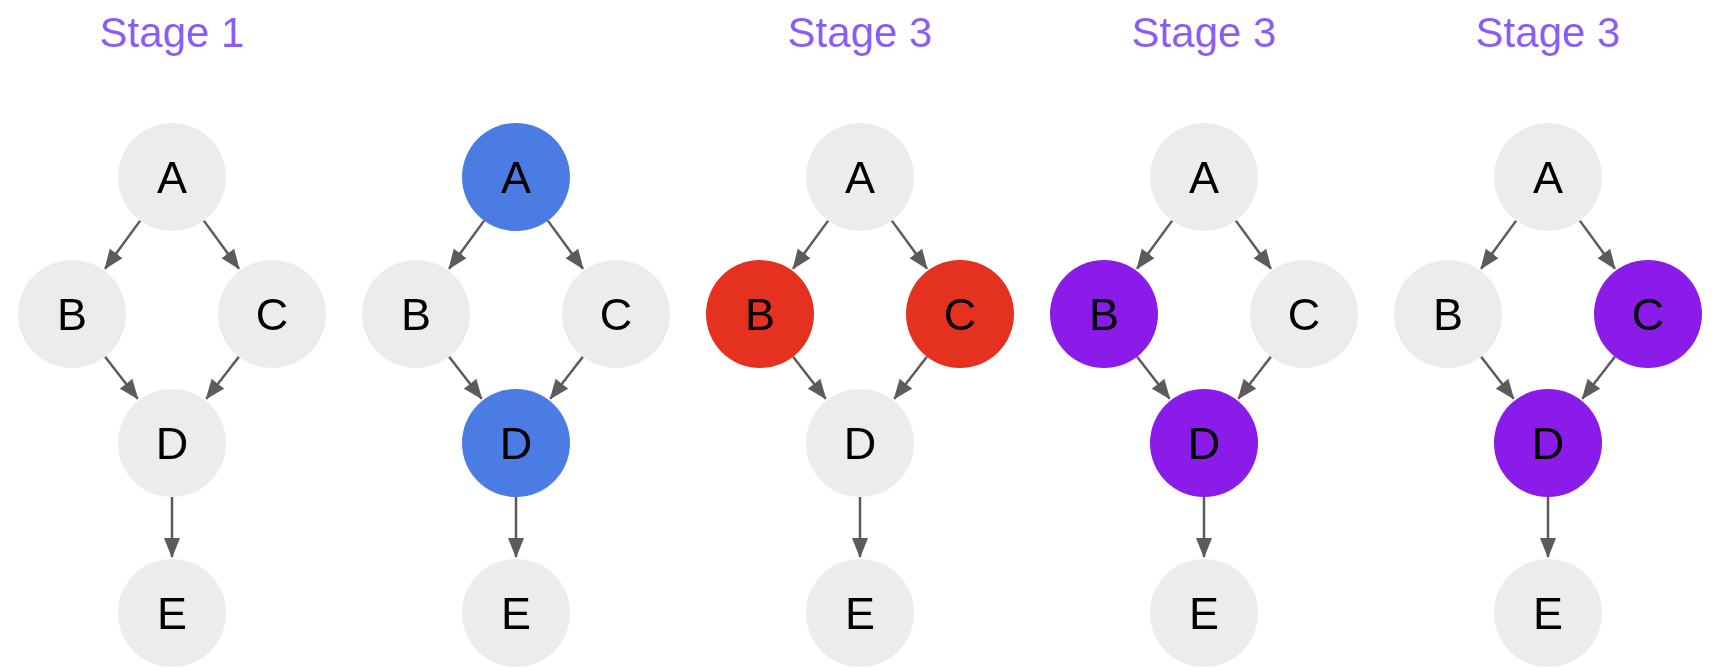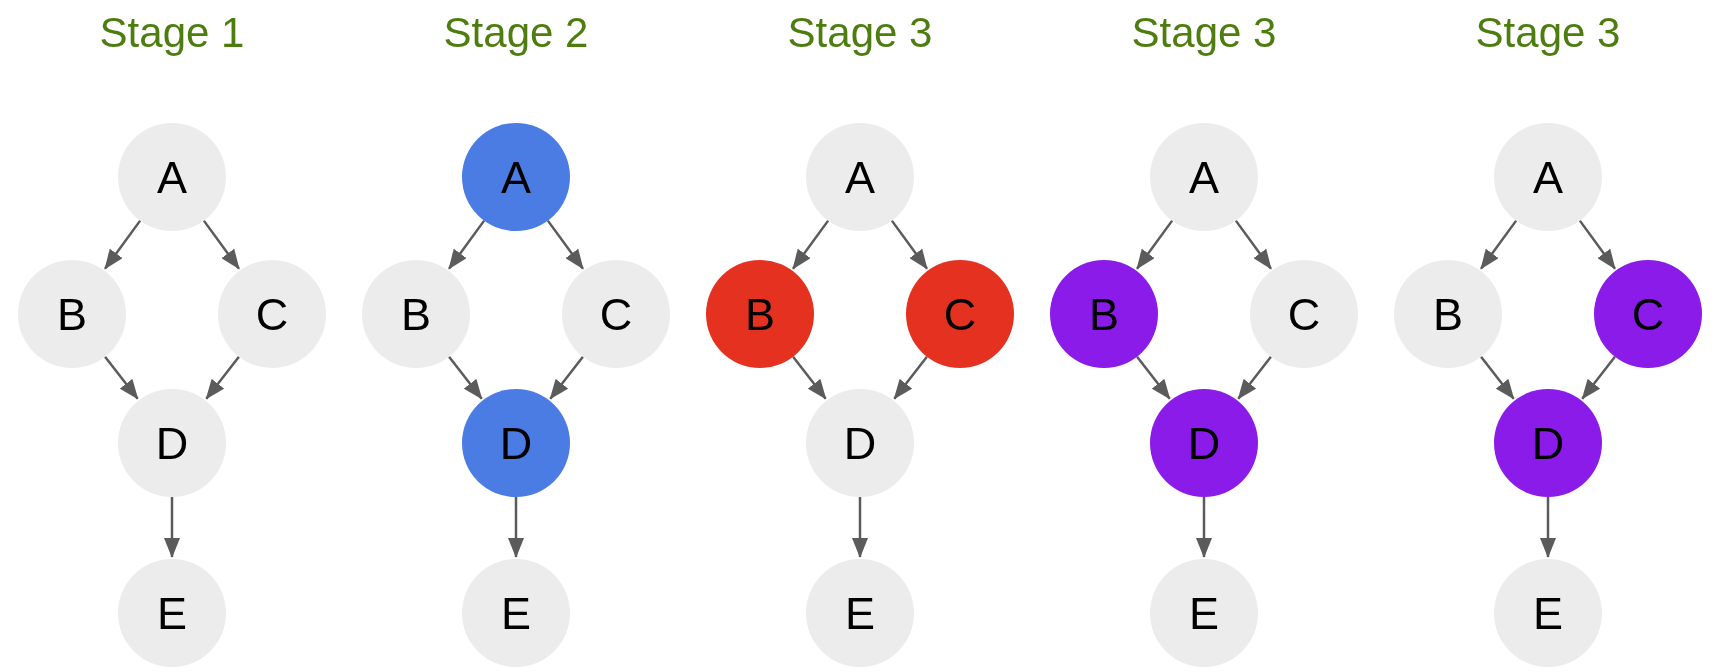--- a/index.html
+++ b/index.html
@@ -24,21 +24,21 @@
     flex: 0 0 344px;
   }
   .panel-title {
     position: absolute;
     top: 10px;
     left: 0;
     width: 100%;
     text-align: center;
     font-size: 42px;
     line-height: 1.1;
-    color: #4d7c0f;
+    color: #8b5cf6;
     white-space: nowrap;
   }
   .graph {
     position: absolute;
     top: 0;
     left: 0;
     width: 344px;
     height: 672px;
   }
   .graph text.node-label {
@@ -71,21 +71,20 @@
         <text x="72" y="330" class="node-label">B</text>
         <circle cx="272" cy="314" r="54" fill="#ececec"></circle>
         <text x="272" y="330" class="node-label">C</text>
         <circle cx="172" cy="443" r="54" fill="#ececec"></circle>
         <text x="172" y="459" class="node-label">D</text>
         <circle cx="172" cy="613" r="54" fill="#ececec"></circle>
         <text x="172" y="629" class="node-label">E</text>
       </svg>
   </div>
   <div class="panel">
-    <div class="panel-title">Stage 2</div>
     <svg class="graph" viewBox="0 0 344 672">
         <defs>
           <marker id="arrow1" viewBox="0 0 10 8" refX="9.5" refY="4" markerWidth="8" markerHeight="6.4" orient="auto" markerUnits="strokeWidth">
             <path d="M0,0 L10,4 L0,8 Z" fill="#5b5b5b"></path>
           </marker>
         </defs>
         <line x1="140.1630557667704" y1="220.61661359952456" x2="105.0160903159418" y2="268.7679562671597" stroke="#5b5b5b" stroke-width="2.5" marker-end="url(#arrow1)"></line>
         <line x1="203.8369442332296" y1="220.61661359952456" x2="238.9839096840582" y2="268.7679562671597" stroke="#5b5b5b" stroke-width="2.5" marker-end="url(#arrow1)"></line>
         <line x1="105.08403705340704" y1="356.6784077988951" x2="137.69062824091122" y2="398.74091043077544" stroke="#5b5b5b" stroke-width="2.5" marker-end="url(#arrow1)"></line>
         <line x1="238.91596294659297" y1="356.6784077988951" x2="206.30937175908878" y2="398.74091043077544" stroke="#5b5b5b" stroke-width="2.5" marker-end="url(#arrow1)"></line>

